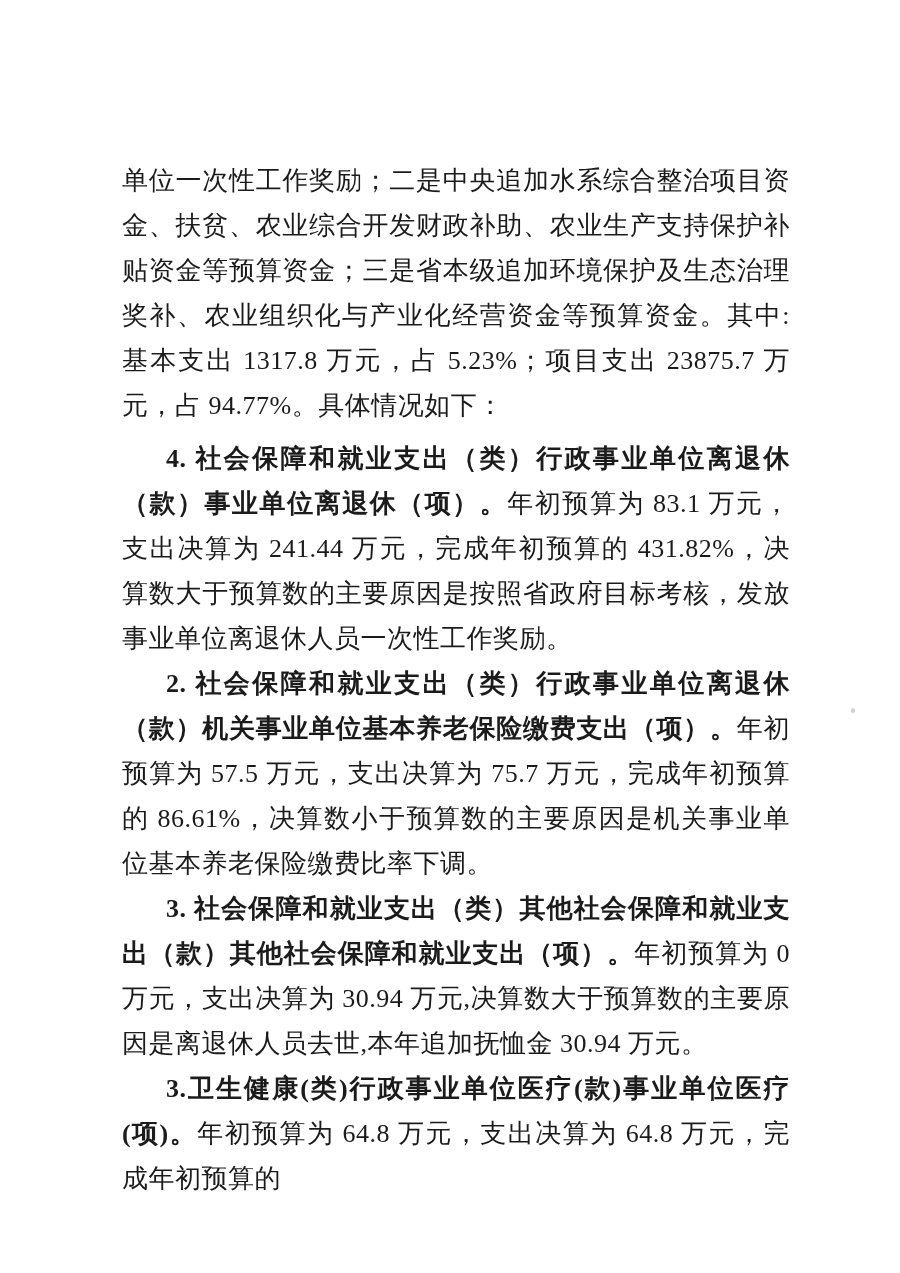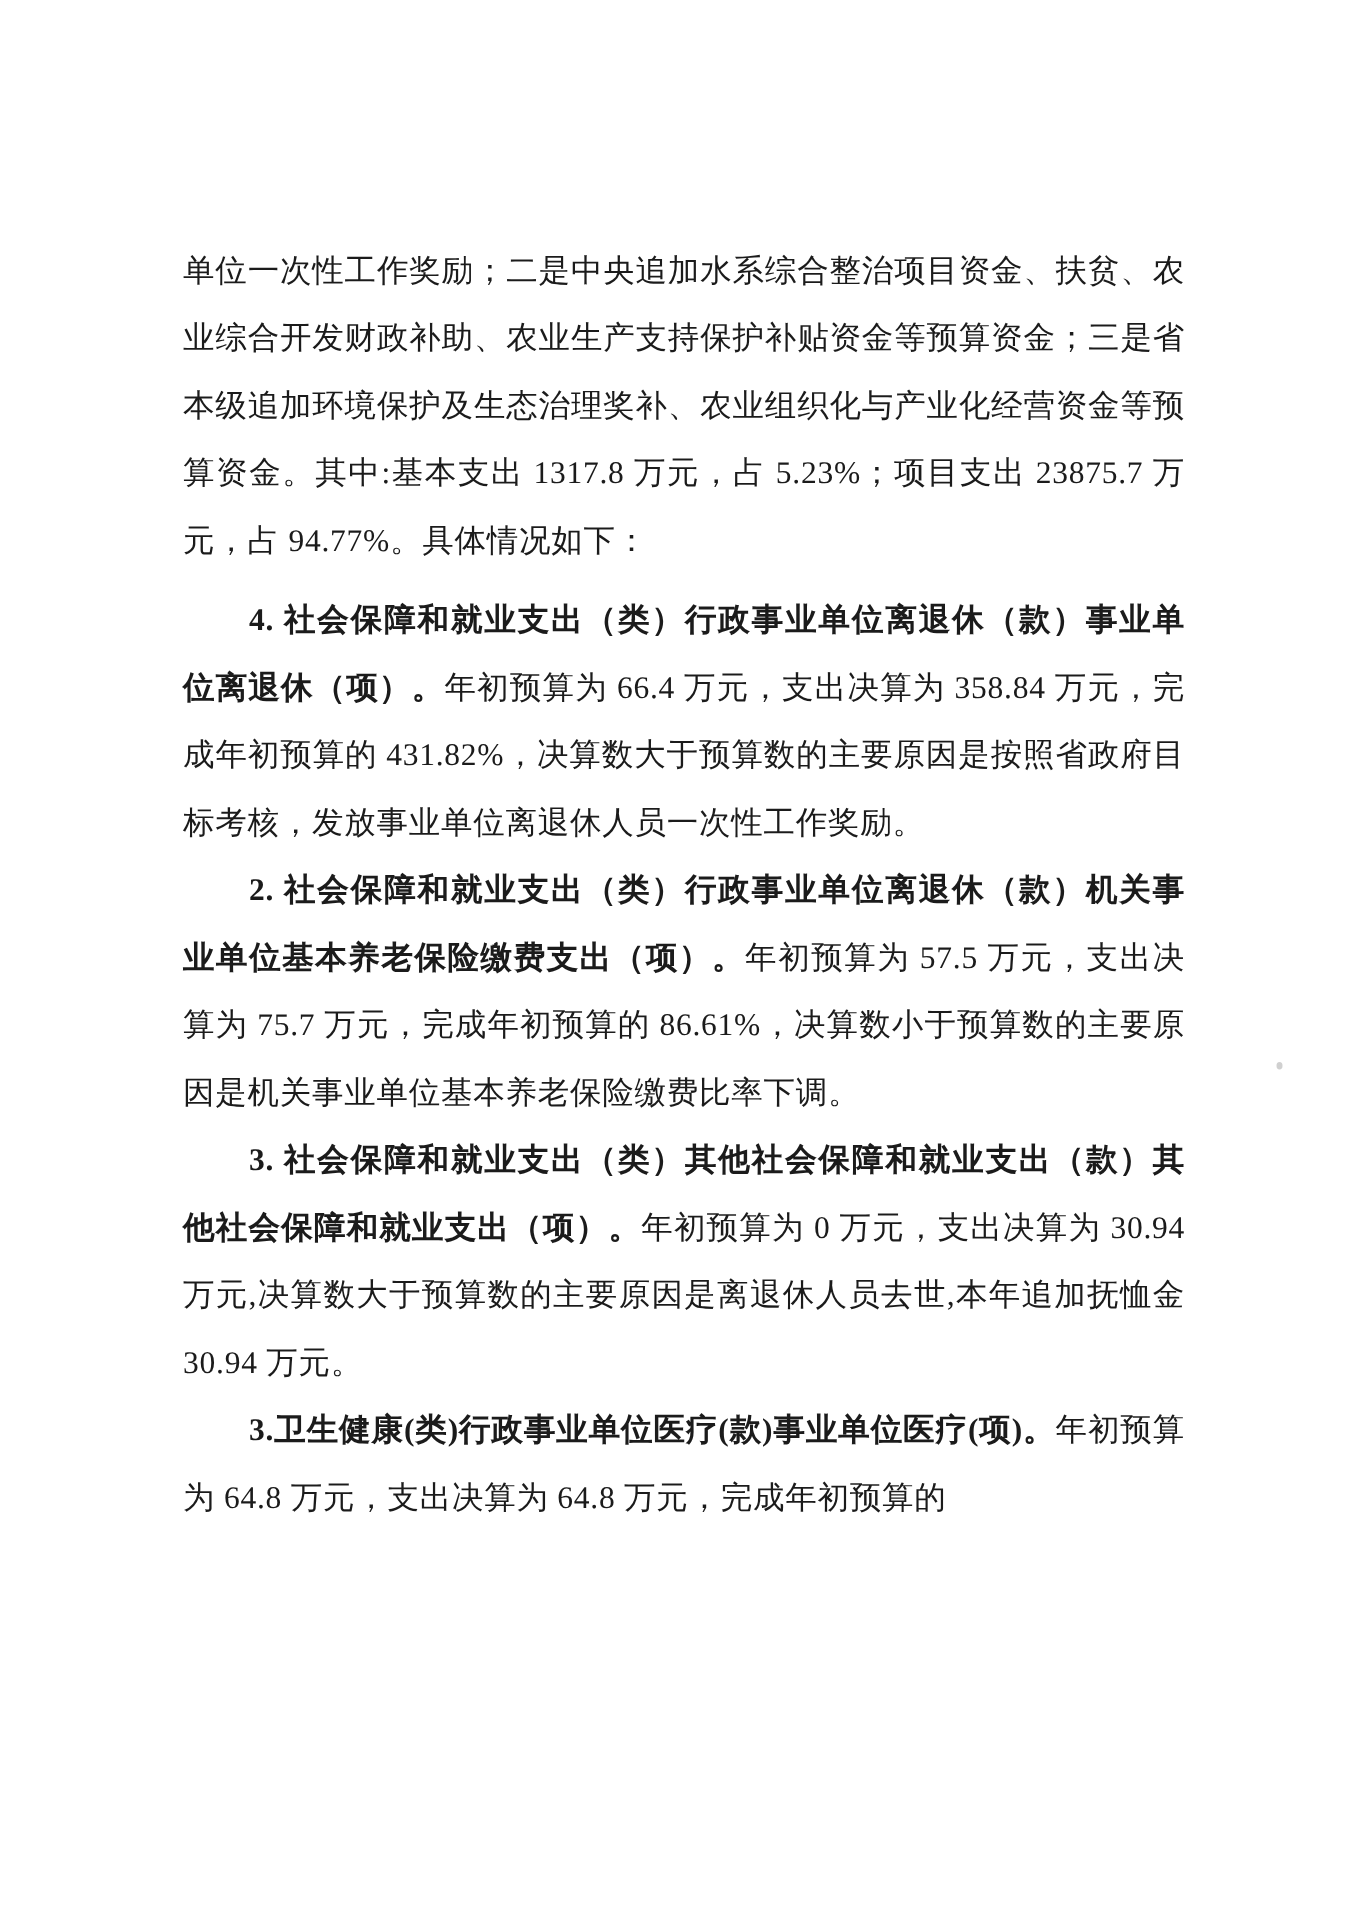--- a/index.html
+++ b/index.html
@@ -14,21 +14,21 @@
     background: #ffffff;
     overflow: hidden;
     font-family: "Liberation Serif", serif;
     color: #1b1b1b;
   }
   .text-block {
     position: absolute;
     left: 122px;
     top: 158px;
     width: 668px;
-    font-size: 21px;
+    font-size: 26px;
     line-height: 45px;
     text-align: justify;
     text-justify: inter-character;
     letter-spacing: 0.5px;
     font-family: Liberation Serif, serif;
   }
   .para {
     margin: 0;
     padding: 0;
   }
@@ -63,19 +63,19 @@
     background: #c8c8c8;
     opacity: 0.85;
   }
 </style>
 </head>
 <body>
 
 <div class="page">
   <div class="text-block">
       <div class="para"><span class="seg">单位一次性工作奖励；二是中央追加水系综合整治项目资金、扶贫、农业综合开发财政补助、农业生产支持保护补贴资金等预算资金；三是省本级追加环境保护及生态治理奖补、农业组织化与产业化经营资金等预算资金。其中:基本支出 1317.8 万元，占 5.23%；项目支出 23875.7 万元，占 94.77%。具体情况如下：</span></div>
-      <div class="para indent"><span class="seg bold">4. 社会保障和就业支出（类）行政事业单位离退休（款）事业单位离退休（项）。</span><span class="seg">年初预算为 66.4 万元，支出决算为 358.84 万元，完成年初预算的 431.82%，决算数大于预算数的主要原因是按照省政府目标考核，发放事业单位离退休人员一次性工作奖励。</span></div>
+      <div class="para indent"><span class="seg bold">4. 社会保障和就业支出（类）行政事业单位离退休（款）事业单位离退休（项）。</span><span class="seg">年初预算为 83.1 万元，支出决算为 241.44 万元，完成年初预算的 431.82%，决算数大于预算数的主要原因是按照省政府目标考核，发放事业单位离退休人员一次性工作奖励。</span></div>
       <div class="para indent"><span class="seg bold">2. 社会保障和就业支出（类）行政事业单位离退休（款）机关事业单位基本养老保险缴费支出（项）。</span><span class="seg">年初预算为 57.5 万元，支出决算为 75.7 万元，完成年初预算的 86.61%，决算数小于预算数的主要原因是机关事业单位基本养老保险缴费比率下调。</span></div>
       <div class="para indent"><span class="seg bold">3. 社会保障和就业支出（类）其他社会保障和就业支出（款）其他社会保障和就业支出（项）。</span><span class="seg">年初预算为 0 万元，支出决算为 30.94 万元,决算数大于预算数的主要原因是离退休人员去世,本年追加抚恤金 30.94 万元。</span></div>
       <div class="para indent"><span class="seg bold">3.卫生健康(类)行政事业单位医疗(款)事业单位医疗(项)。</span><span class="seg">年初预算为 64.8 万元，支出决算为 64.8 万元，完成年初预算的</span></div>
     </div>
   <div class="speck"></div>
 </div>
 
 </body></html>

